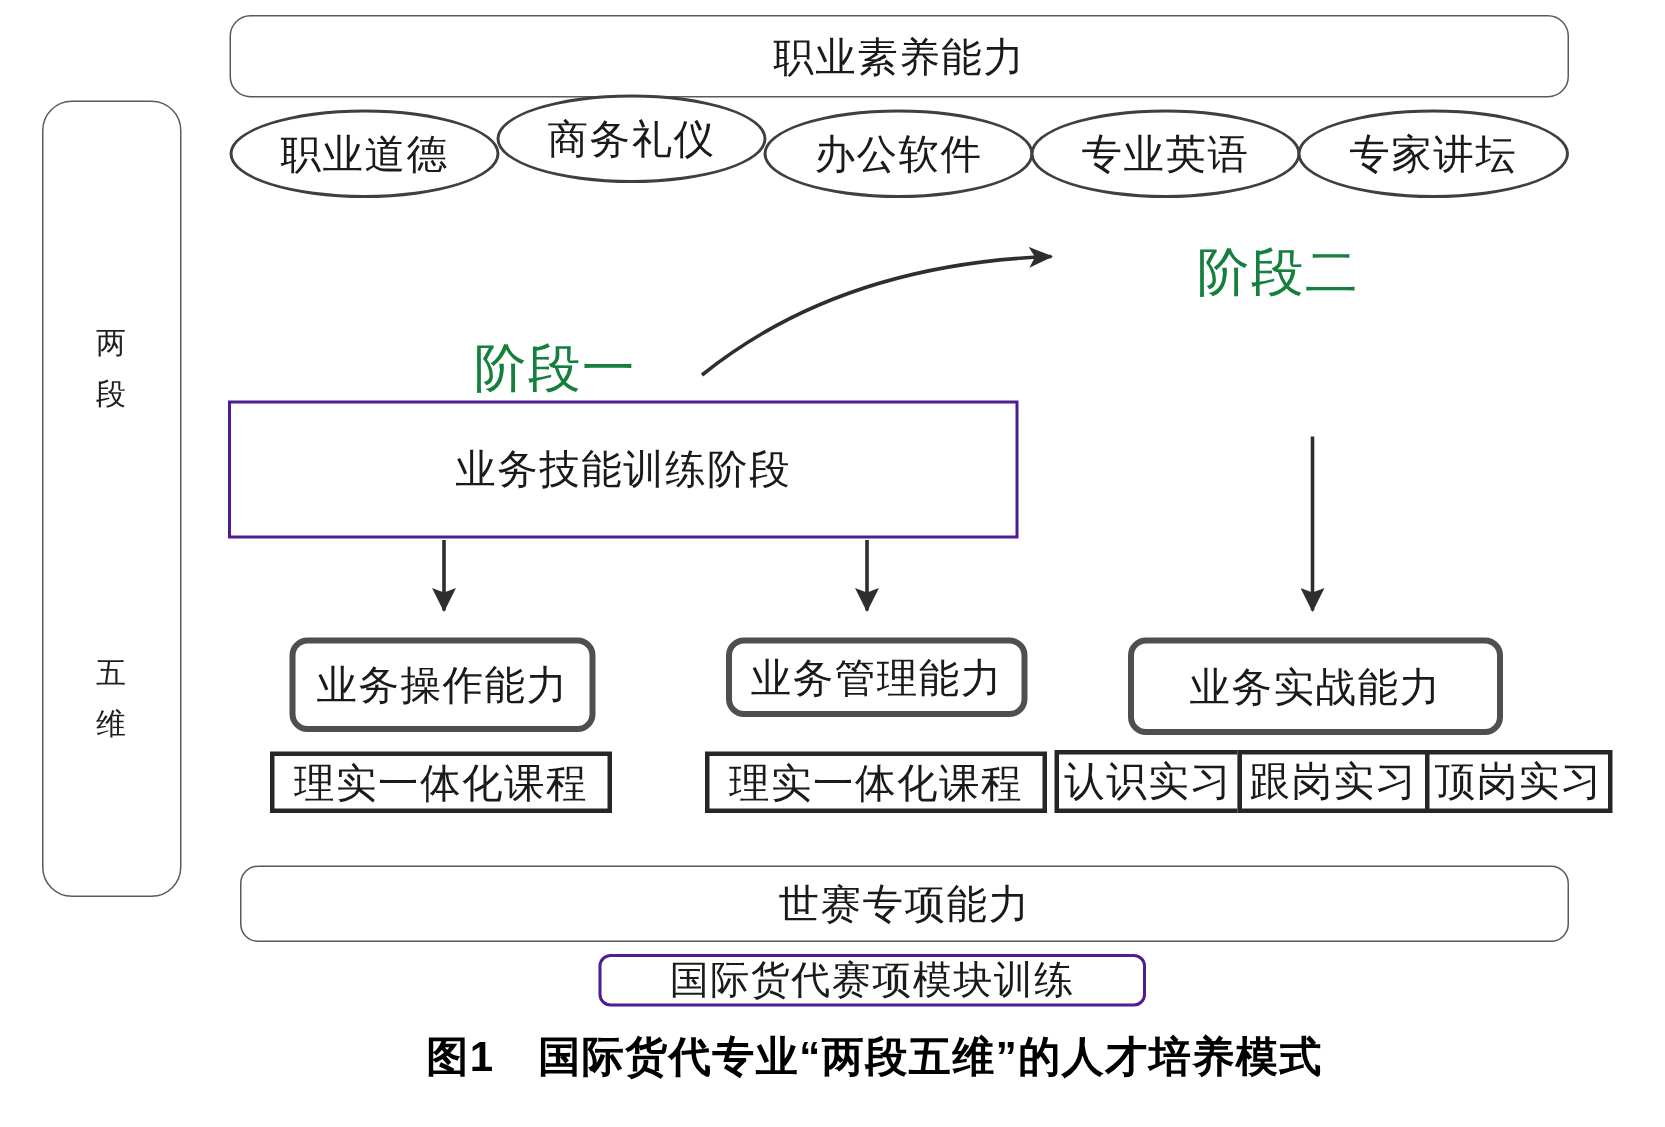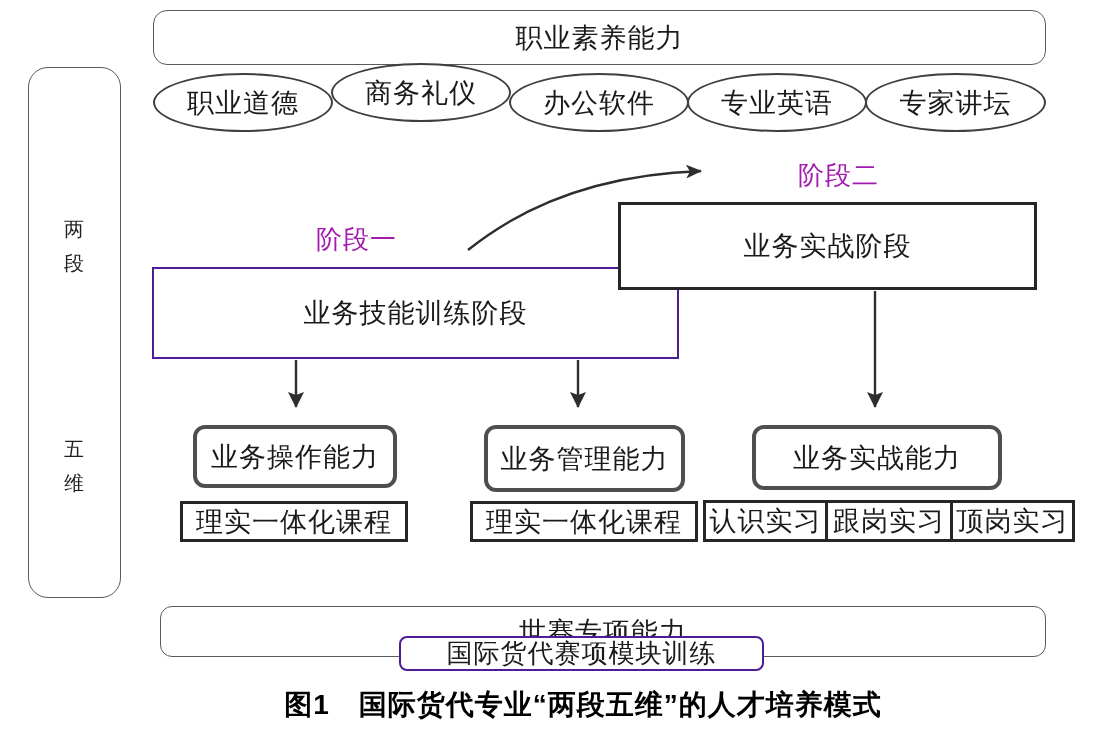--- a/index.html
+++ b/index.html
@@ -15,21 +15,21 @@
   }
   .thin{border-width:1.5px;border-color:#5a5a5a;}
   .thick{border-width:3px;border-color:#262626;}
   .r20{border-radius:20px;}
   .r14{border-radius:14px;}
   .r12{border-radius:12px;}
   .r8{border-radius:8px;}
   .ellipse{border-radius:50%;border-width:2.5px;border-color:#3f3f3f;}
   .label{
     position:absolute;background:transparent;border:none;
-    font-size:26px;letter-spacing:1px;white-space:nowrap;color:#a21caf;
+    font-size:35px;letter-spacing:1px;white-space:nowrap;color:#15803d;
   }
   .vtext{
     position:absolute;width:36px;text-align:center;
     font-size:20px;line-height:34px;letter-spacing:0;
     word-break:break-all;white-space:normal;color:#1f1f1f;
   }
   #caption{
     position:absolute;left:0;top:686px;width:1110px;text-align:center;
     font-family:"Liberation Sans","DejaVu Sans",sans-serif;
     font-weight:bold;font-size:28px;letter-spacing:1px;color:#000;padding-left:28px;
@@ -64,28 +64,25 @@
   <div class="node ellipse" style="left:865px;top:73px;width:181px;height:59px;">
     <span>专家讲坛</span>
   </div>
 
   <div class="label" style="left:316px;top:222px;">阶段一</div>
   <div class="label" style="left:798px;top:158px;">阶段二</div>
 
   <div class="node" style="left:152px;top:267px;width:527px;height:92px;border-width:2px;">
     <span>业务技能训练阶段</span>
   </div>
-  <div class="node thick" style="left:618px;top:202px;width:419px;height:88px;">
-    <span>业务实战阶段</span>
-  </div>
 
   <div class="node r12" style="left:193px;top:425px;width:204px;height:63px;border-color:#4f4f4f;">
     <span>业务操作能力</span>
   </div>
-  <div class="node r12" style="left:484px;top:425px;width:201px;height:67px;border-color:#4f4f4f;">
+  <div class="node r12" style="left:484px;top:425px;width:201px;height:53px;border-color:#4f4f4f;">
     <span>业务管理能力</span>
   </div>
   <div class="node r12" style="left:752px;top:425px;width:250px;height:65px;border-color:#4f4f4f;">
     <span>业务实战能力</span>
   </div>
 
   <div class="node thick" style="left:180px;top:501px;width:228px;height:41px;">
     <span>理实一体化课程</span>
   </div>
   <div class="node thick" style="left:470px;top:501px;width:228px;height:41px;">
@@ -94,21 +91,21 @@
   <div class="node thick" style="left:703px;top:500px;width:125px;height:42px;">
     <span>认识实习</span>
   </div>
   <div class="node thick" style="left:825px;top:500px;width:128px;height:42px;">
     <span>跟岗实习</span>
   </div>
   <div class="node thick" style="left:950px;top:500px;width:125px;height:42px;">
     <span>顶岗实习</span>
   </div>
 
-  <div class="node thin r12" style="left:160px;top:577px;width:886px;height:51px;margin-top:29px;">
+  <div class="node thin r12" style="left:160px;top:577px;width:886px;height:51px;">
     <span>世赛专项能力</span>
   </div>
   <div class="node r8" style="left:399px;top:636px;width:365px;height:35px;border-width:2px;font-size:26px;text-align:center;">
     <span>国际货代赛项模块训练</span>
   </div>
 
   <div id="caption">图1　国际货代专业“两段五维”的人才培养模式</div>
 
   <svg id="arrow-overlay" width="1110" height="751" viewBox="0 0 1110 751">
     <defs>

